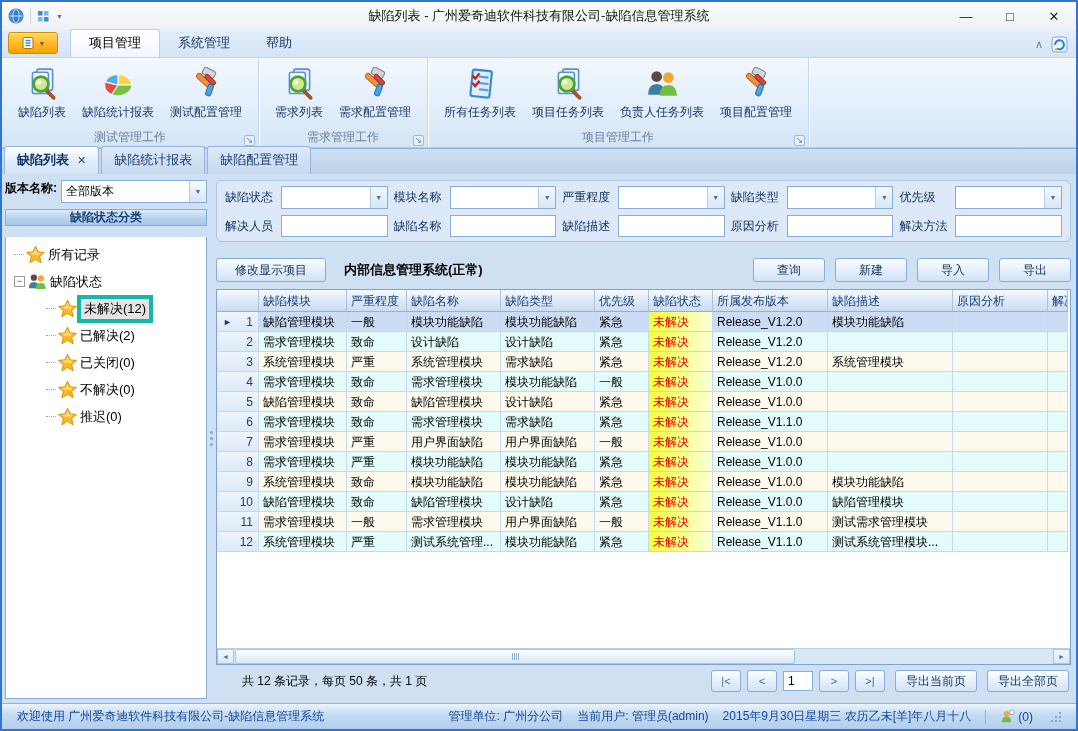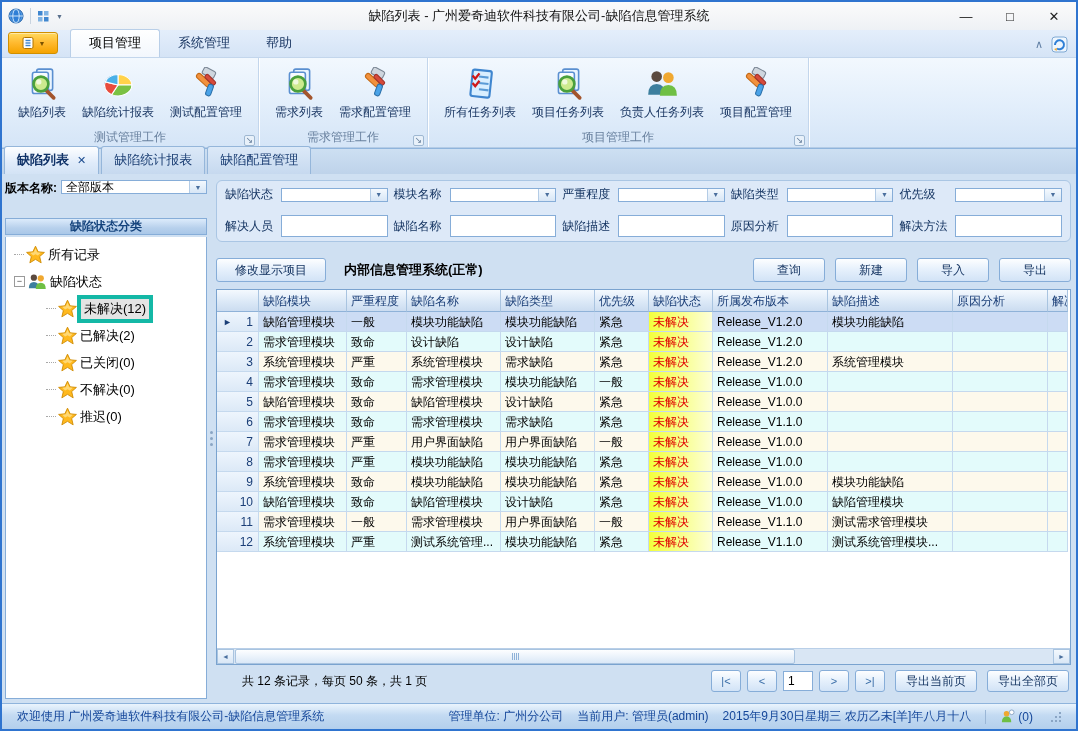--- a/index.html
+++ b/index.html
@@ -38,24 +38,24 @@
   .doc-tab{ display:flex; align-items:center; gap:8px; padding:4px 12px 5px 12px; font-size:13px; color:#1c3f74;
     background:linear-gradient(#dcE9f8,#c6d9ef); border:1px solid #95b6da; border-bottom:none; border-radius:3px 3px 0 0; margin-right:2px; }
   .doc-tab.active{ background:linear-gradient(#fdfeff,#dfeBfa 60%,#d3e3f5); color:#0f3268; font-weight:bold; }
   .doc-close{ font-size:11px; font-weight:bold; color:#1c4c8f; }
   
   #main{ position:absolute; top:172px; left:0; right:0; bottom:26px; background:#cfe0f2; }
   
   #leftpanel{ position:absolute; top:6px; left:3px; width:202px; bottom:4px; }
   #version-row{ display:flex; gap:4px; height:24px; }
   #version-row .vlabel{ font-size:12px; font-weight:bold; color:#000; white-space:nowrap; }
-  .combo{ position:relative; background:#fff; border:1px solid #86add8; height:14px; display:flex; align-items:center; }
+  .combo{ position:relative; background:#fff; border:1px solid #86add8; height:23px; display:flex; align-items:center; }
   .combo .cval{ flex:1; font-size:12px; padding:0 4px; color:#000; }
   .combo .cbtn{ width:17px; height:100%; background:linear-gradient(#f4f9fe,#d7e6f6); border-left:1px solid #b4cce6; display:flex; align-items:center; justify-content:center; font-size:7px; color:#4a6f9e; }
-  #tree-header{ margin-top:14px; height:17px; background:linear-gradient(#dcebfb,#b7d0ec 60%,#a9c7e8); border:1px solid #86add8; display:flex; align-items:center; justify-content:center; font-size:12px; font-weight:bold; color:#14437c; }
+  #tree-header{ margin-top:5px; height:17px; background:linear-gradient(#dcebfb,#b7d0ec 60%,#a9c7e8); border:1px solid #86add8; display:flex; align-items:center; justify-content:center; font-size:12px; font-weight:bold; color:#14437c; }
   #treebox{ position:absolute; top:57px; left:0; right:0; bottom:0; background:#fff; border:1px solid #86add8; border-top:none; padding-top:4px; overflow:hidden; }
   .tree-item{ display:flex; align-items:center; height:27px; font-size:13px; color:#000; white-space:nowrap; }
   .tree-item .hline{ width:10px; border-top:1px dotted #a8a8a8; margin-right:2px; }
   .tree-item .expander{ width:11px; height:11px; border:1px solid #9a9a9a; background:#fff; font-size:9px; line-height:9px; text-align:center; color:#444; margin-right:2px; }
   .tree-item .tlabel{ padding:1px 3px; }
   .tree-item.selected .tlabel{ background:#e4e4e4; border:4px solid #14b8a6; }
   
   #vsplitter{ position:absolute; top:0; bottom:0; left:206px; width:7px; display:flex; flex-direction:column; align-items:center; justify-content:center; gap:3px; }
   #vsplitter i{ width:3px; height:3px; border-radius:50%; background:#8aa5c4; }
   

